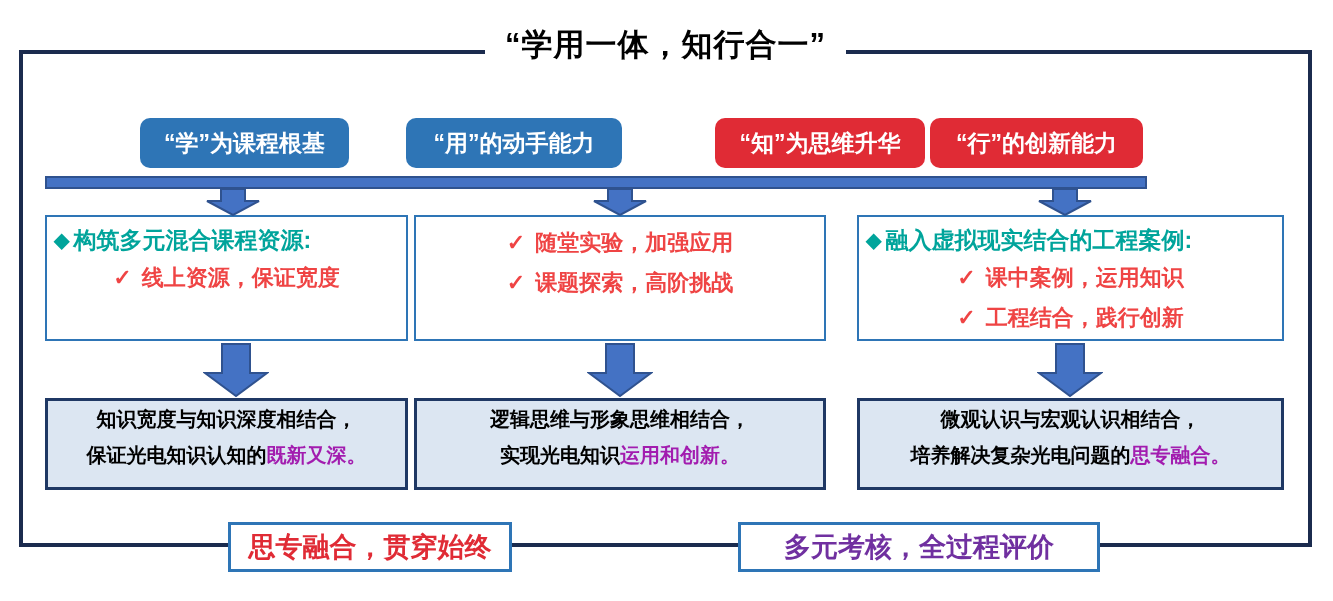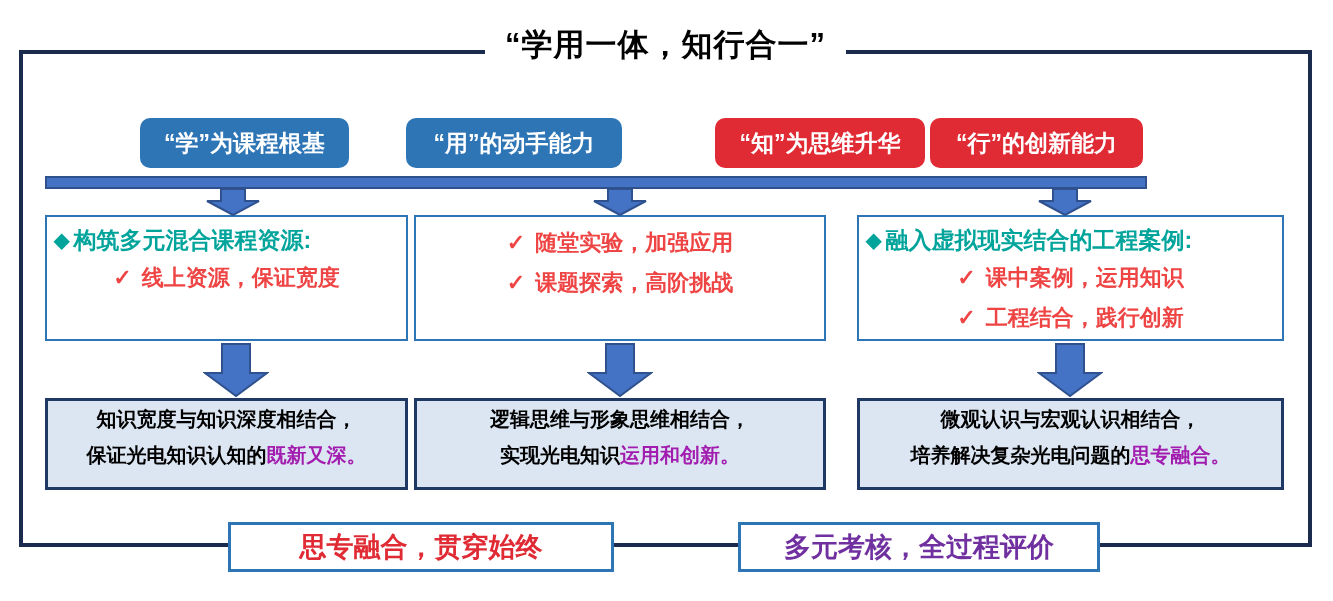--- a/index.html
+++ b/index.html
@@ -61,21 +61,21 @@
   }
   .summary-line{
     font-size:20px;font-weight:bold;color:#000000;line-height:36px;white-space:nowrap;
   }
   .summary-line .hl{color:#a21caf;}
   .banner{
     position:absolute;top:522px;height:50px;background:#ffffff;
     border:3px solid #2e75b6;box-sizing:border-box;text-align:center;
     font-size:27px;font-weight:bold;line-height:44px;z-index:4;white-space:nowrap;
   }
-  .banner1{left:228px;width:386px;color:#e02b35;}
+  .banner1{left:228px;width:284px;color:#e02b35;}
   .banner2{left:703px;width:362px;color:#7030a0;margin-left:35px;}
 </style>
 </head>
 <body>
 
 <div class="frame"></div>
 
 <div class="title-row">
   <span>“学用一体，知行合一”</span>
 </div>

